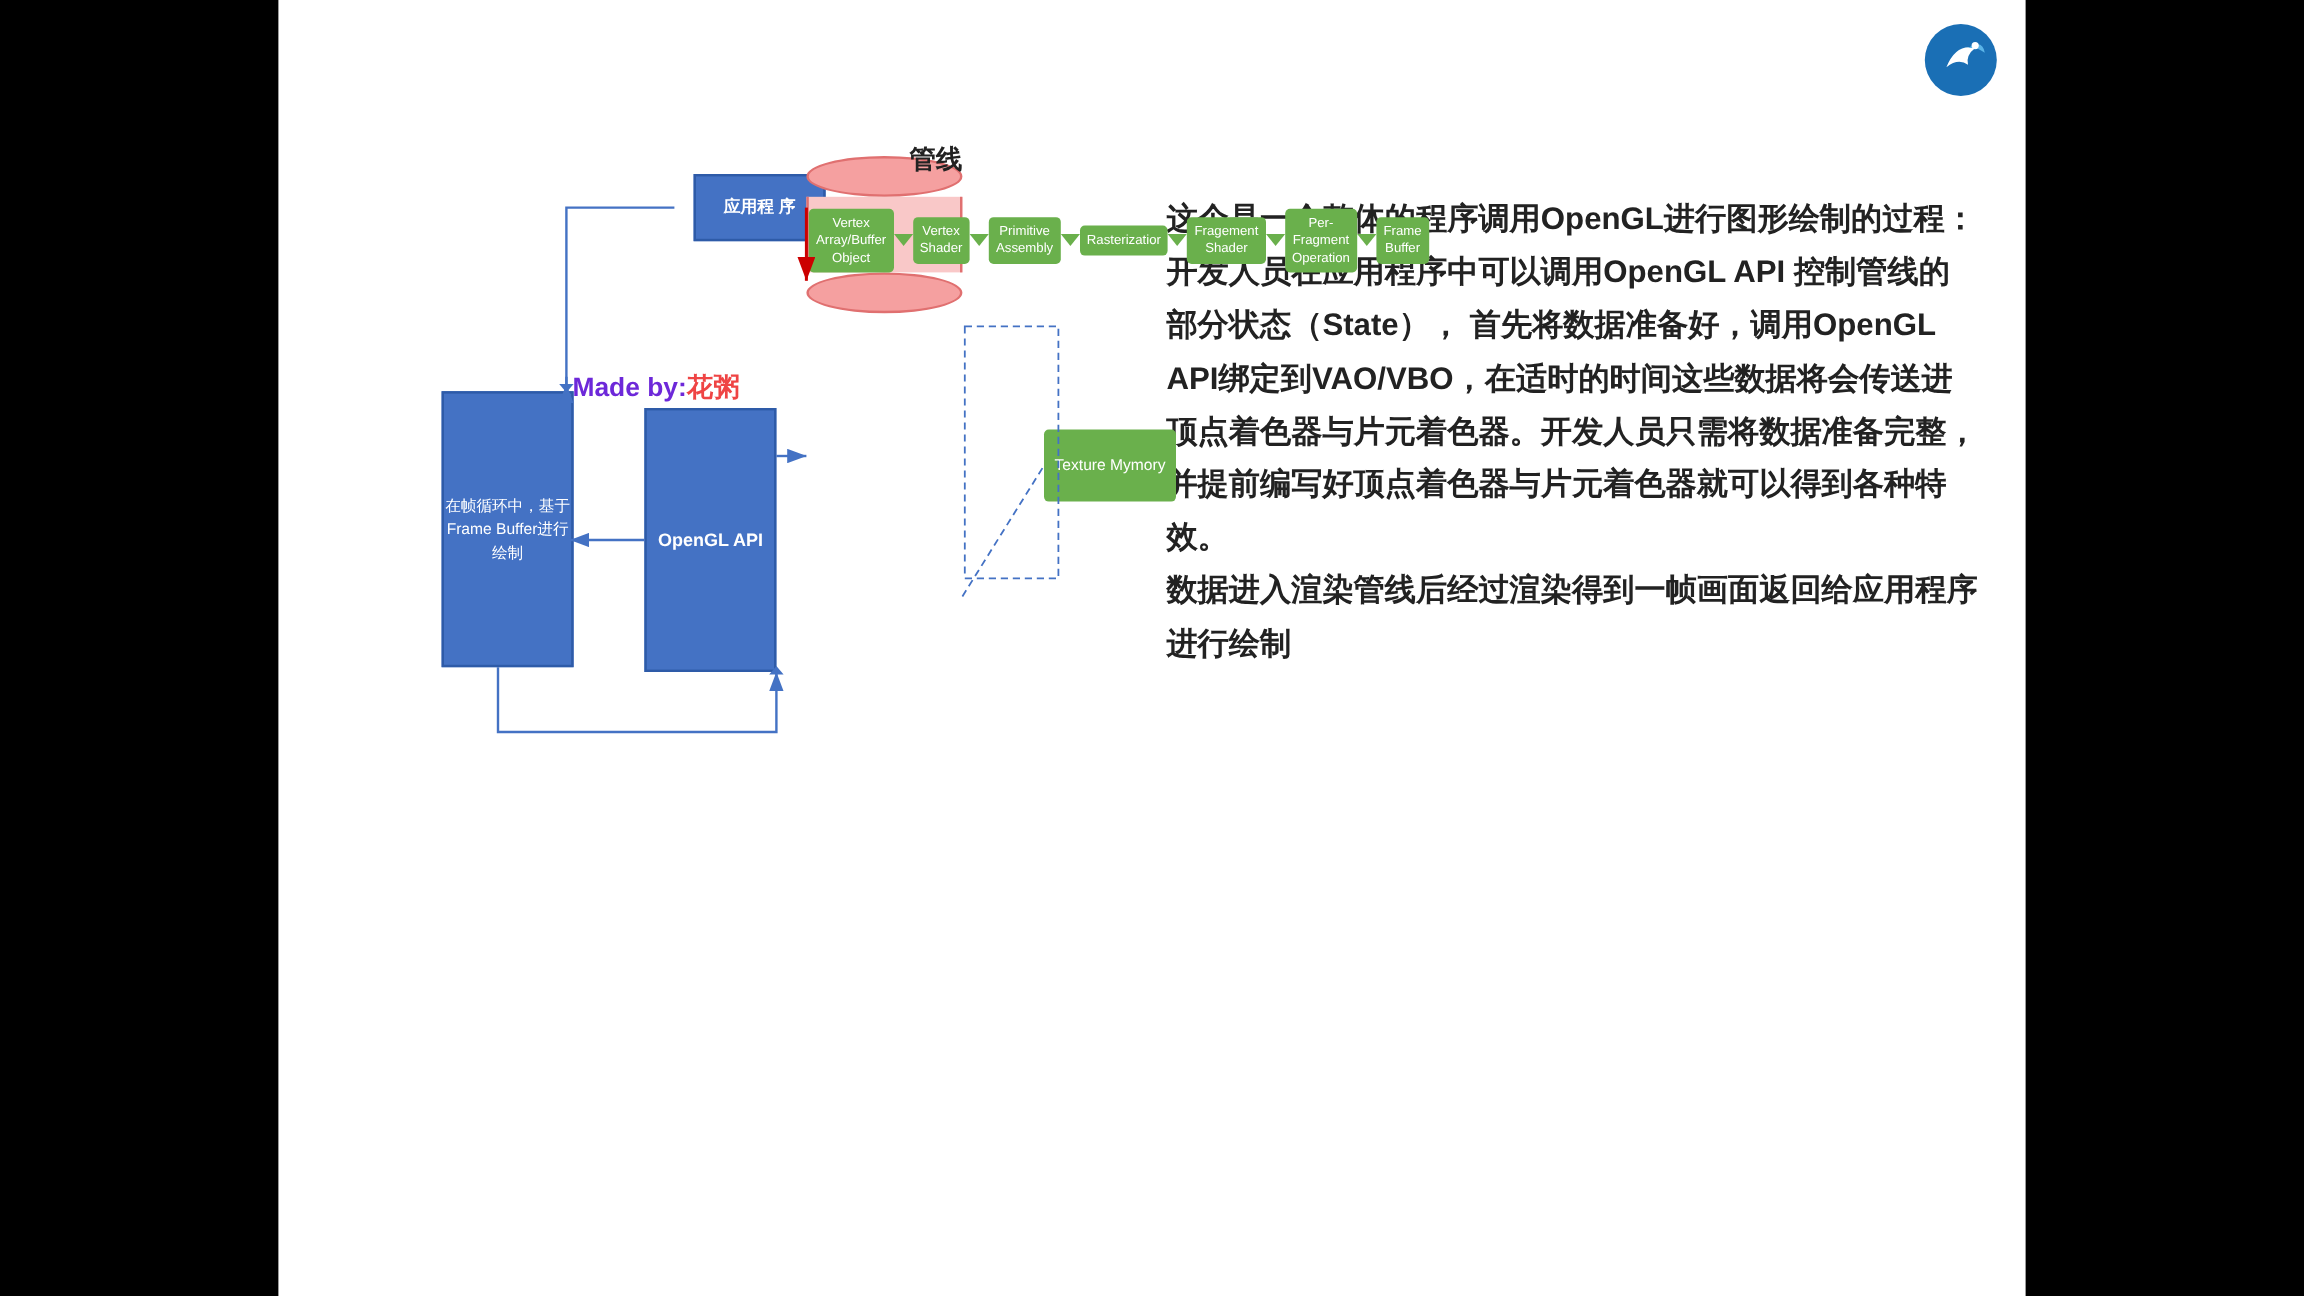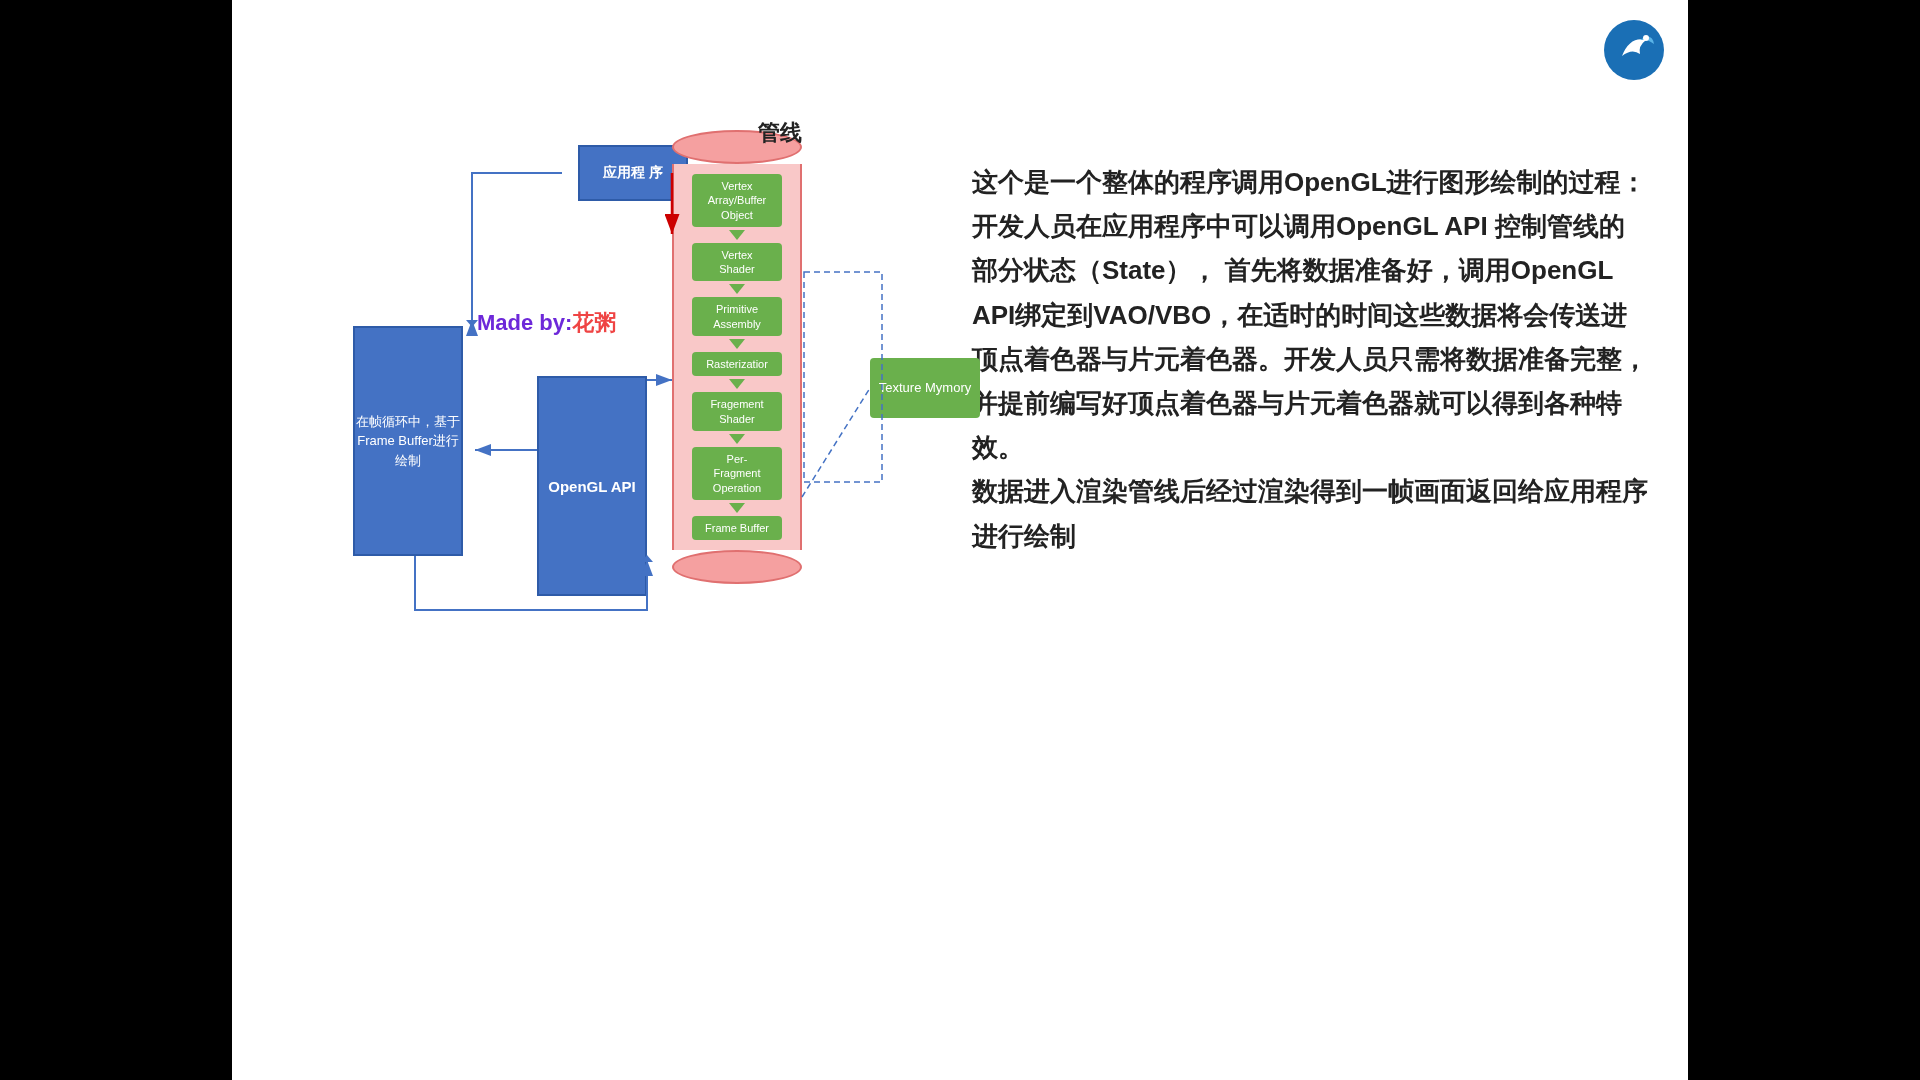--- a/index.html
+++ b/index.html
@@ -69,21 +69,20 @@
       z-index: 2;
     }
     .cylinder-body {
       width: 130px;
       background: #f9c8c8;
       border-left: 2px solid #e07070;
       border-right: 2px solid #e07070;
       position: relative;
       padding: 10px 0 0 0;
       display: flex;
-      flex-direction: column;
       align-items: center;
     }
     .cylinder-bottom {
       width: 130px;
       height: 34px;
       background: #f5a0a0;
       border-radius: 50%;
       border: 2px solid #e07070;
       position: relative;
       z-index: 2;
@@ -130,21 +129,20 @@
       height: 220px;
       background: #4472c4;
       color: #fff;
       display: flex;
       align-items: center;
       justify-content: center;
       text-align: center;
       font-size: 15px;
       font-weight: bold;
       border: 2px solid #2e5ba8;
-      margin-top: 36px;
     }
     
     .app-box {
       position: absolute;
       left: 330px;
       top: 145px;
       width: 110px;
       height: 56px;
       background: #4472c4;
       color: #fff;
@@ -153,21 +151,21 @@
       justify-content: center;
       text-align: center;
       font-size: 14px;
       font-weight: bold;
       border: 2px solid #2e5ba8;
       margin-left: 16px;
     }
     
     .frame-box {
       position: absolute;
-      left: 121px;
+      left: 136px;
       top: 326px;
       width: 110px;
       height: 230px;
       background: #4472c4;
       color: #fff;
       display: flex;
       align-items: center;
       justify-content: center;
       text-align: center;
       font-size: 13px;

